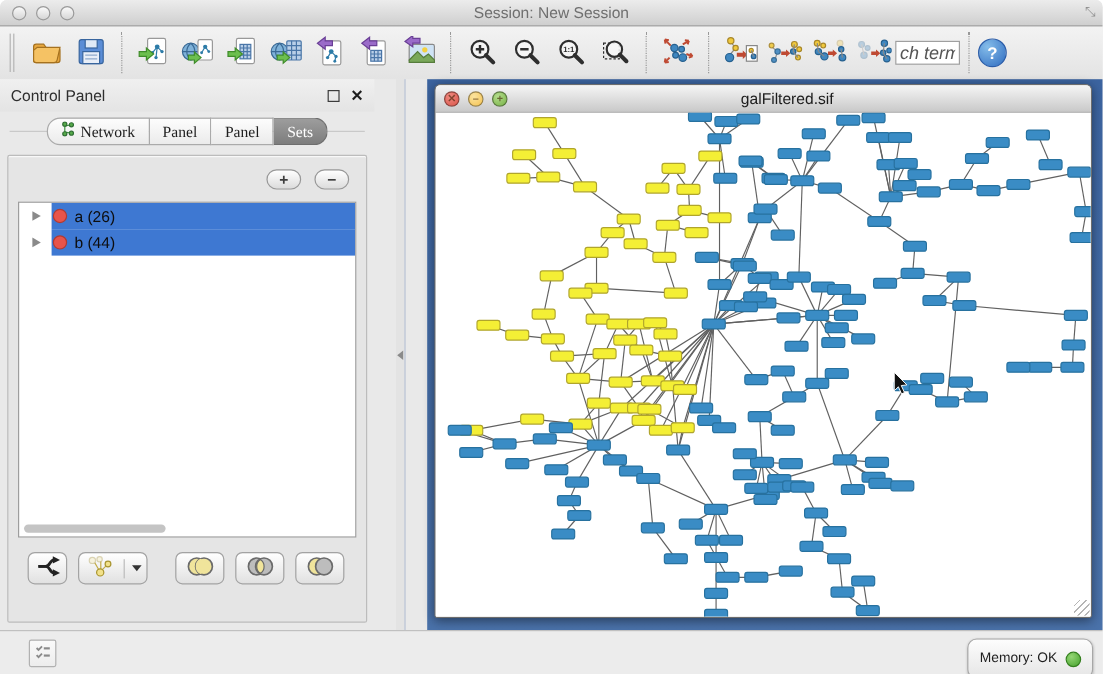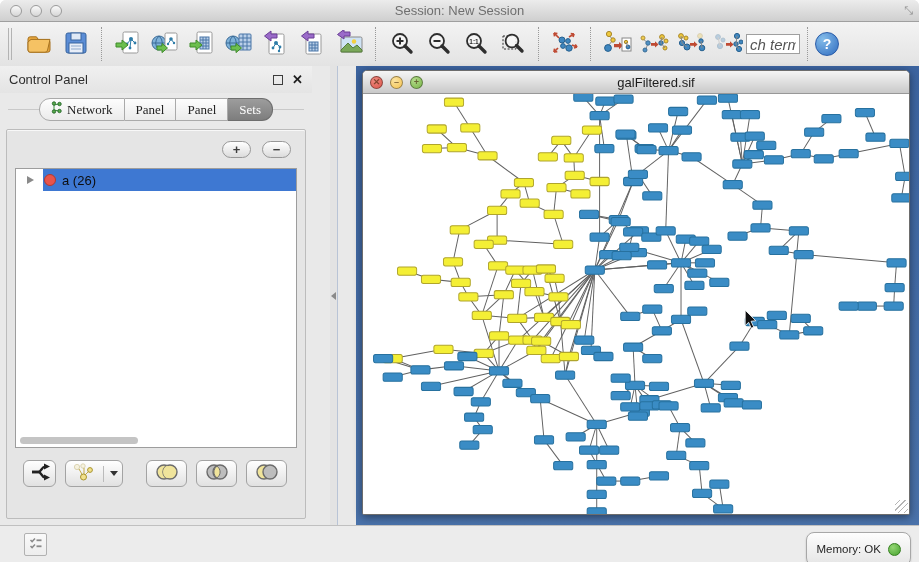--- a/index.html
+++ b/index.html
@@ -426,20 +426,27 @@
           <button class="pm-btn">+</button>
           <button class="pm-btn">−</button>
         </div>
 
         <div class="set-list">
           <div class="set-row">
             <span class="row-caret"></span>
             <div class="row-fill">
               <span class="row-dot"></span>
               <span class="row-label">a (26)</span>
+            </div>
+          </div>
+          <div class="set-row">
+            <span class="row-caret"></span>
+            <div class="row-fill">
+              <span class="row-dot"></span>
+              <span class="row-label">b (44)</span>
             </div>
           </div>
           <div class="hscroll"></div>
         </div>
 
         <div class="cp-actions">
           <button class="act-btn btn-fork">
             <span>
               <svg width="22" height="20" viewBox="0 0 22 20">
                   <path d="M3 10 h6 C13 10 12 5 16 4.6" fill="none" stroke="#222" stroke-width="2.4"></path>

